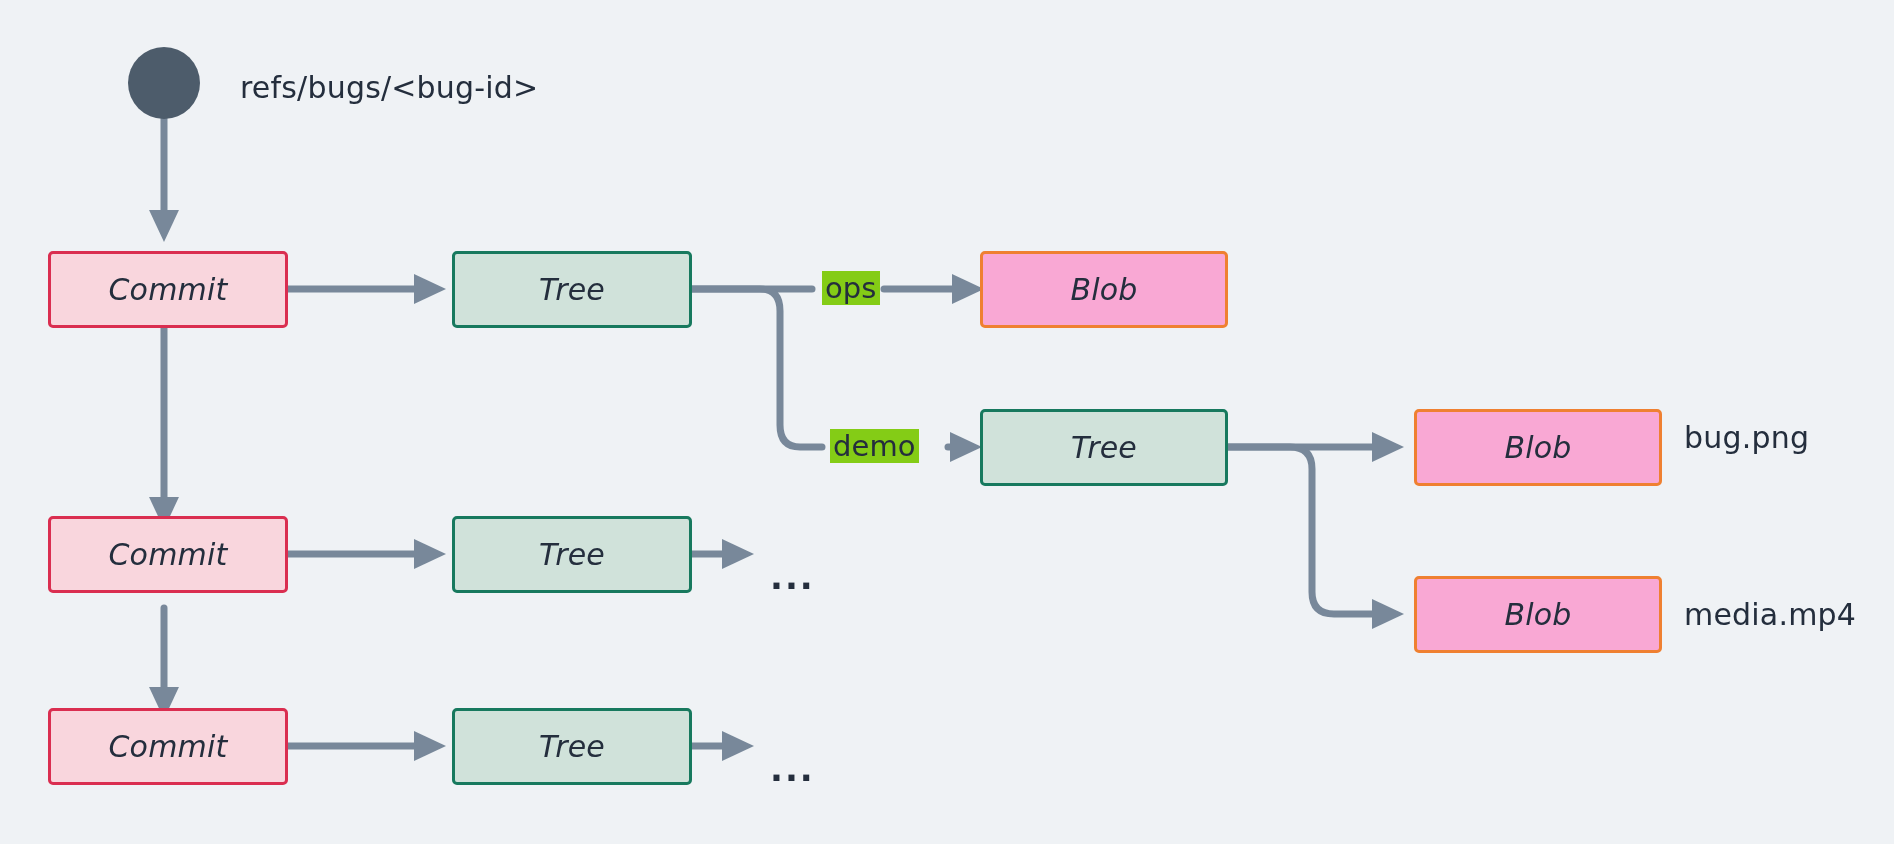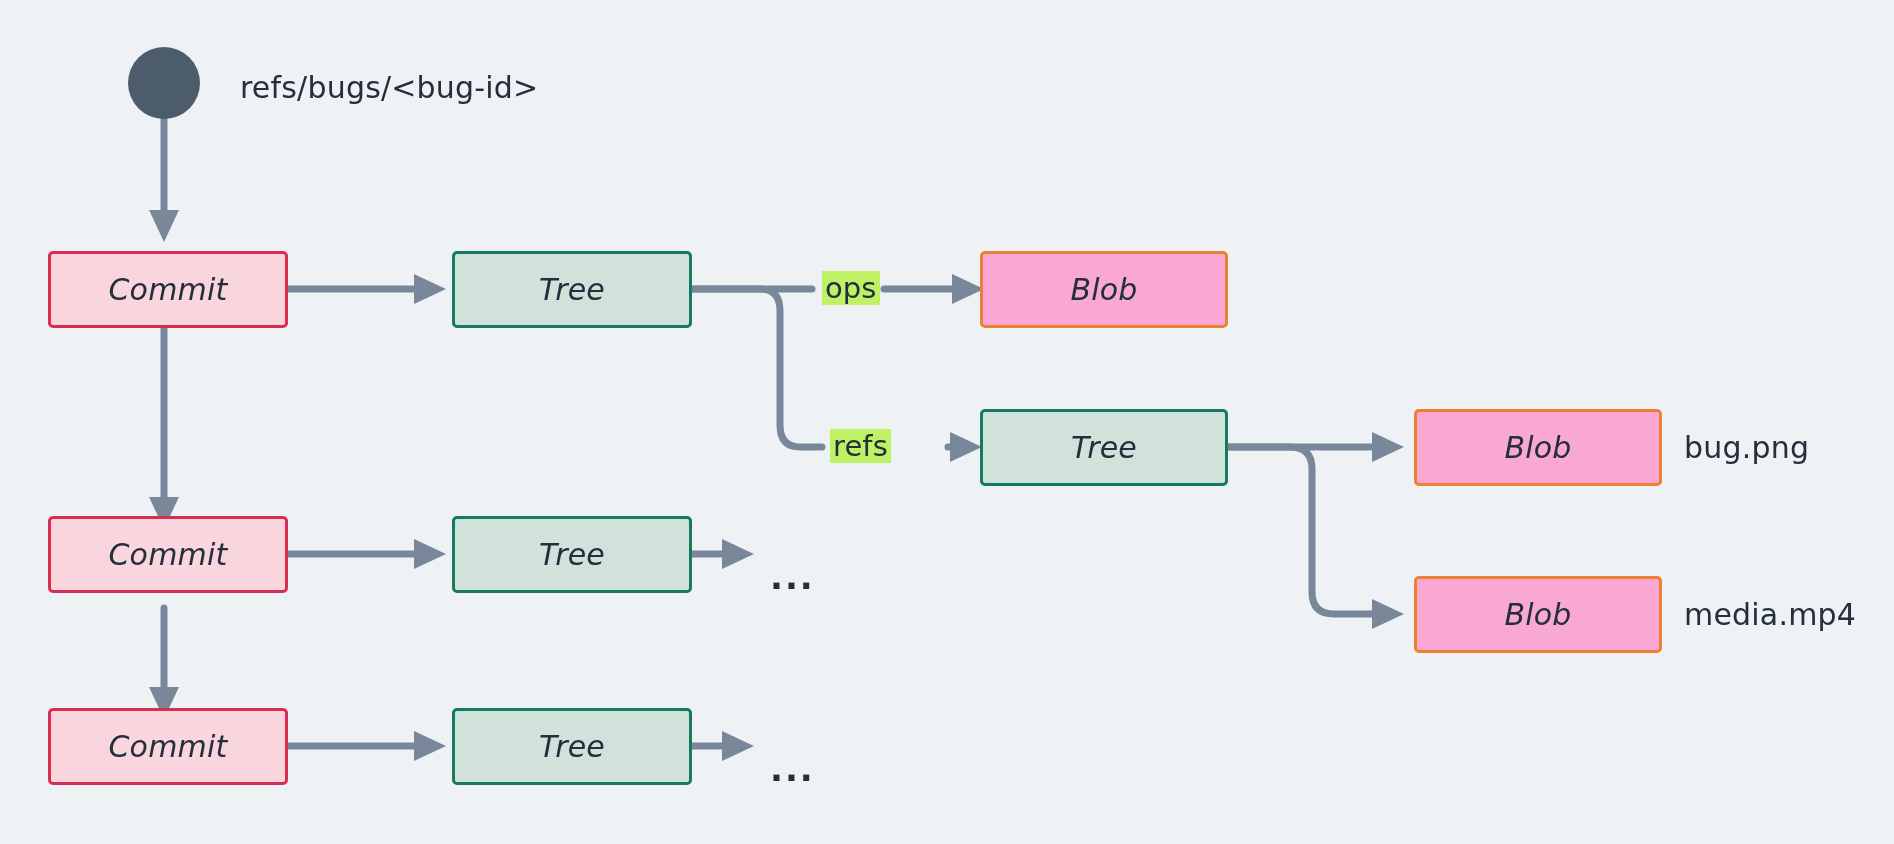--- a/index.html
+++ b/index.html
@@ -60,21 +60,21 @@
     font-size: 30px;
     color: #242e3d;
     white-space: nowrap;
     letter-spacing: 0.2px;
   }
   .edge-label {
     position: absolute;
     font-size: 29px;
     color: #242e3d;
     white-space: nowrap;
-    background: #bef264;
+    background: #84cc16;
     padding: 0 3px;
     letter-spacing: 0.1px;
   }
   .ellipsis {
     position: absolute;
     font-size: 34px;
     font-weight: bold;
     color: #242e3d;
     letter-spacing: 2px;
     line-height: 1;
@@ -134,21 +134,21 @@
   <div class="node tree" style="left:452px; top:516px; width:240px; height:77px;">Tree</div>
   <div class="node tree" style="left:452px; top:708px; width:240px; height:77px;">Tree</div>
 
   <div class="node tree" style="left:980px; top:409px; width:248px; height:77px;">Tree</div>
 
   <div class="node blob" style="left:980px; top:251px; width:248px; height:77px;">Blob</div>
   <div class="node blob" style="left:1414px; top:409px; width:248px; height:77px;">Blob</div>
   <div class="node blob" style="left:1414px; top:576px; width:248px; height:77px;">Blob</div>
 
   <div class="edge-label" style="left:822px; top:271px;">ops</div>
-  <div class="edge-label" style="left:830px; top:429px;">refs</div>
+  <div class="edge-label" style="left:830px; top:429px;">demo</div>
 
-  <div class="plain-label" style="left:1684px; top:430px;">bug.png</div>
+  <div class="plain-label" style="left:1684px; top:420px;">bug.png</div>
   <div class="plain-label" style="left:1684px; top:597px;">media.mp4</div>
 
   <div class="ellipsis" style="left:770px; top:560px;">...</div>
   <div class="ellipsis" style="left:770px; top:752px;">...</div>
 
 </div>
 
 </body></html>

